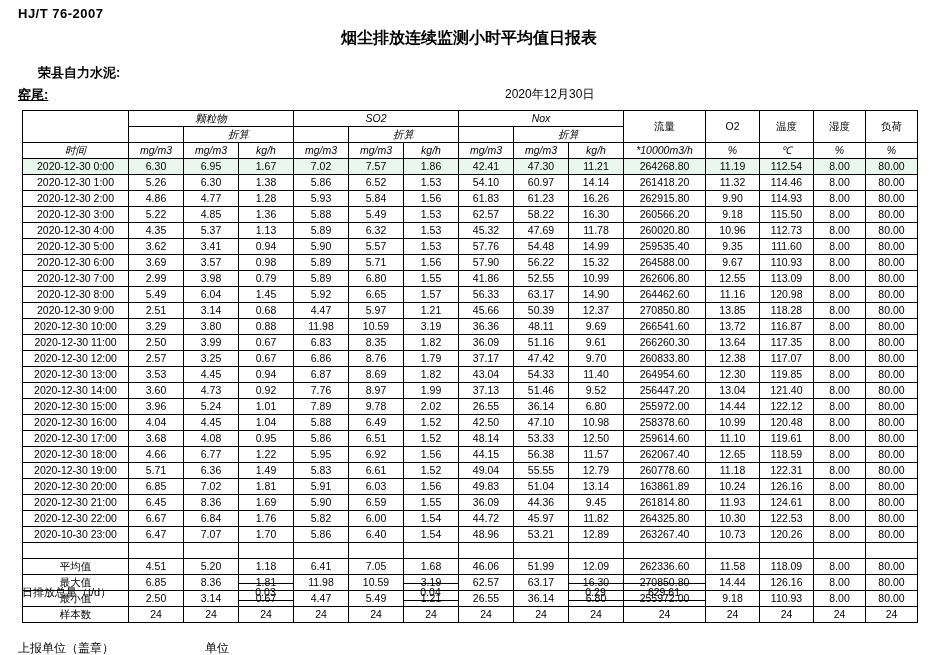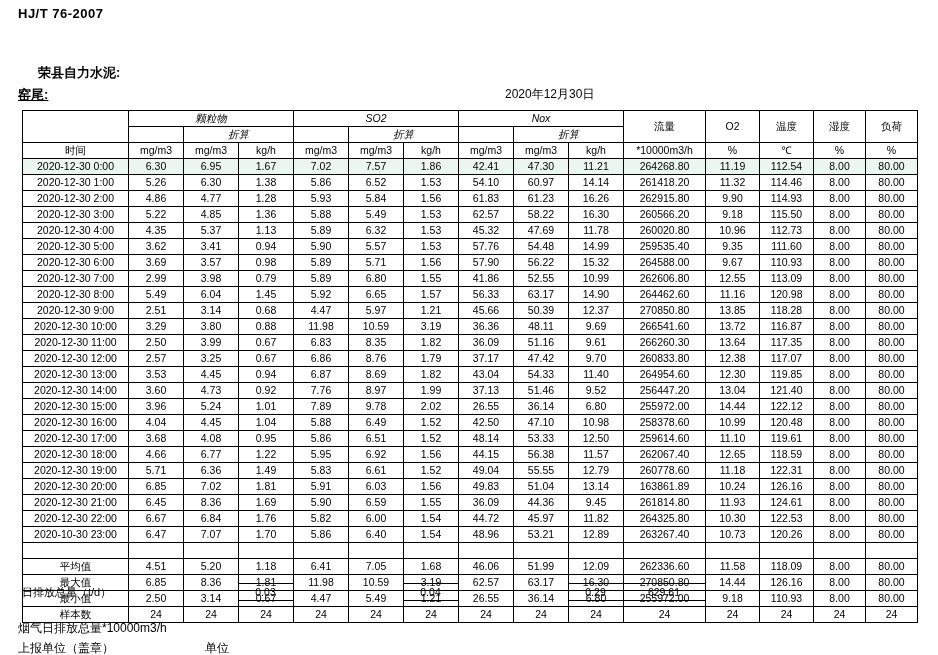--- a/index.html
+++ b/index.html
@@ -81,20 +81,21 @@
   td.nb-left { border-left: none; }
   td.nb-right { border-right: none; }
   .grp-head {
     font-style: italic;
     font-size: 10.5px;
   }
   .unit-row td {
     height: 14px;
     line-height: 14px;
     font-size: 10px;
+    font-style: italic;
   }
   .time-label {
     text-align: center;
   }
   .row-hl {
     background: #e9f7ef;
     padding-left: 43px;
   }
   td.left-pad {
     text-align: right;
@@ -130,20 +131,21 @@
     height: 16px;
     line-height: 16px;
   }
 </style>
 </head>
 <body>
 
 <div class="page">
 
   <div class="std-code">HJ/T  76-2007</div>
+  <div class="doc-title">烟尘排放连续监测小时平均值日报表</div>
   <div class="company">荣县自力水泥:</div>
   <div class="kiln">窑尾:</div>
   <div class="report-date">2020年12月30日</div>
 
   <table class="main">
     <colgroup>
       <col style="width:106px">
       <col style="width:55px">
       <col style="width:55px">
       <col style="width:55px">
@@ -730,17 +732,16 @@
         <td>0.29</td>
         <td>629.61</td>
         <td style="border:none"></td>
         <td style="border:none"></td>
         <td style="border:none"></td>
         <td style="border:none"></td>
       </tr>
     </tbody>
   </table>
 
-  <div class="footer-note">烟气日排放总量*10000m3/h</div>
   <div class="footer-sign">上报单位（盖章）</div>
   <div class="footer-unit">单位</div>
 
 </div>
 
 </body></html>

